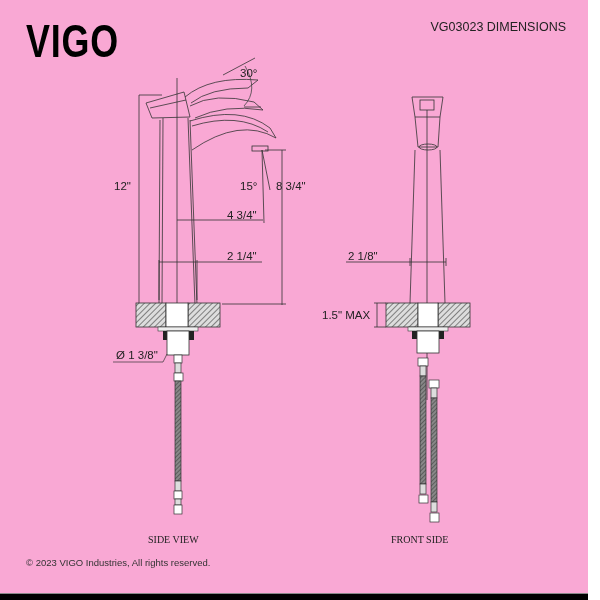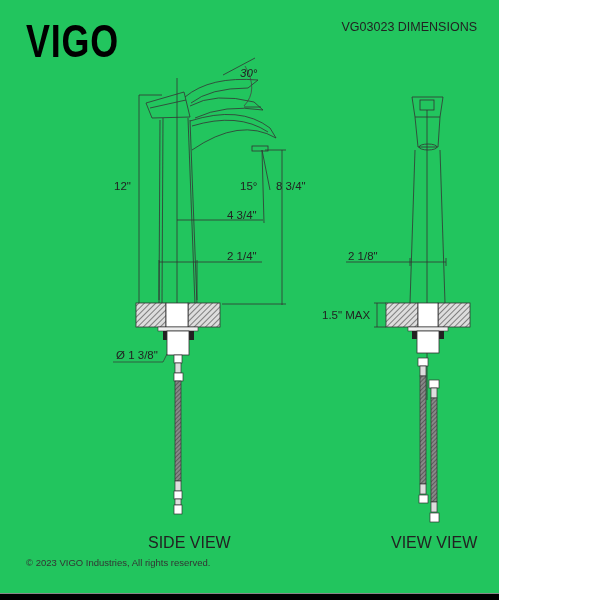--- a/index.html
+++ b/index.html
@@ -1,20 +1,20 @@
 <!DOCTYPE html>
 <html><head>
 <meta charset="utf-8">
 <style>
   html,body{margin:0;padding:0;background:#fff;}
-  #page{position:relative;width:499px;height:600px;background:#22c55e;overflow:hidden;font-family:"Liberation Sans",sans-serif;color:#1a1a1a;}
+  #page{position:relative;width:588px;height:600px;background:#f9a8d4;overflow:hidden;font-family:"Liberation Sans",sans-serif;color:#1a1a1a;}
   .logo{position:absolute;left:26px;top:18px;font-family:"Liberation Sans",sans-serif;font-weight:bold;font-size:46px;letter-spacing:1px;transform:scaleX(0.78);transform-origin:left top;color:#000;line-height:1;}
   .doc-title{position:absolute;right:22px;top:20px;font-size:12.5px;color:#222;}
   .lbl{position:absolute;font-size:11.5px;color:#222;white-space:nowrap;line-height:1;}
-  .view-lbl{position:absolute;font-size:16px;color:#222;}
+  .view-lbl{position:absolute;font-size:10px;color:#222;font-family:Liberation Serif, serif;}
   .copyright{position:absolute;left:26px;top:557px;font-size:9.5px;color:#333;}
   .bottom-bar{position:absolute;left:0;top:593px;width:600px;height:7px;background:#000;border-top:1px solid #888;}
   svg{position:absolute;left:0;top:0;}
 </style>
 </head>
 <body>
 
 <div id="page">
   <div class="logo">VIGO</div>
   <div class="doc-title">VG03023 DIMENSIONS</div>
@@ -131,29 +131,29 @@
       <rect x="420" y="484" width="6" height="10" fill="#ddd"></rect>
       <rect x="419" y="495" width="9" height="8" fill="#fff"></rect>
       <rect x="429" y="380" width="10" height="8" fill="#fff"></rect>
       <rect x="431" y="388" width="6" height="10" fill="#ddd"></rect>
       <rect x="431" y="398" width="6" height="104" fill="url(#braid)"></rect>
       <rect x="431" y="502" width="6" height="10" fill="#ddd"></rect>
       <rect x="430" y="513" width="9" height="9" fill="#fff"></rect>
     </g>
   </svg>
 
-  <div class="lbl" style="left:240px;top:68px;font-style:italic;">30°</div>
+  <div class="lbl" style="left:240px;top:68px;">30°</div>
   <div class="lbl" style="left:114px;top:181px;">12"</div>
   <div class="lbl" style="left:240px;top:181px;">15°</div>
   <div class="lbl" style="left:276px;top:181px;">8 3/4"</div>
   <div class="lbl" style="left:227px;top:210px;">4 3/4"</div>
   <div class="lbl" style="left:227px;top:251px;">2 1/4"</div>
   <div class="lbl" style="left:116px;top:350px;">Ø 1 3/8"</div>
 
   <div class="lbl" style="left:348px;top:251px;">2 1/8"</div>
   <div class="lbl" style="left:322px;top:310px;">1.5" MAX</div>
 
   <div class="view-lbl" style="left:148px;top:534px;">SIDE VIEW</div>
-  <div class="view-lbl" style="left:391px;top:534px;">VIEW VIEW</div>
+  <div class="view-lbl" style="left:391px;top:534px;">FRONT SIDE</div>
 
   <div class="copyright">© 2023 VIGO Industries, All rights reserved.</div>
   <div class="bottom-bar"></div>
 </div>
 
 </body></html>

